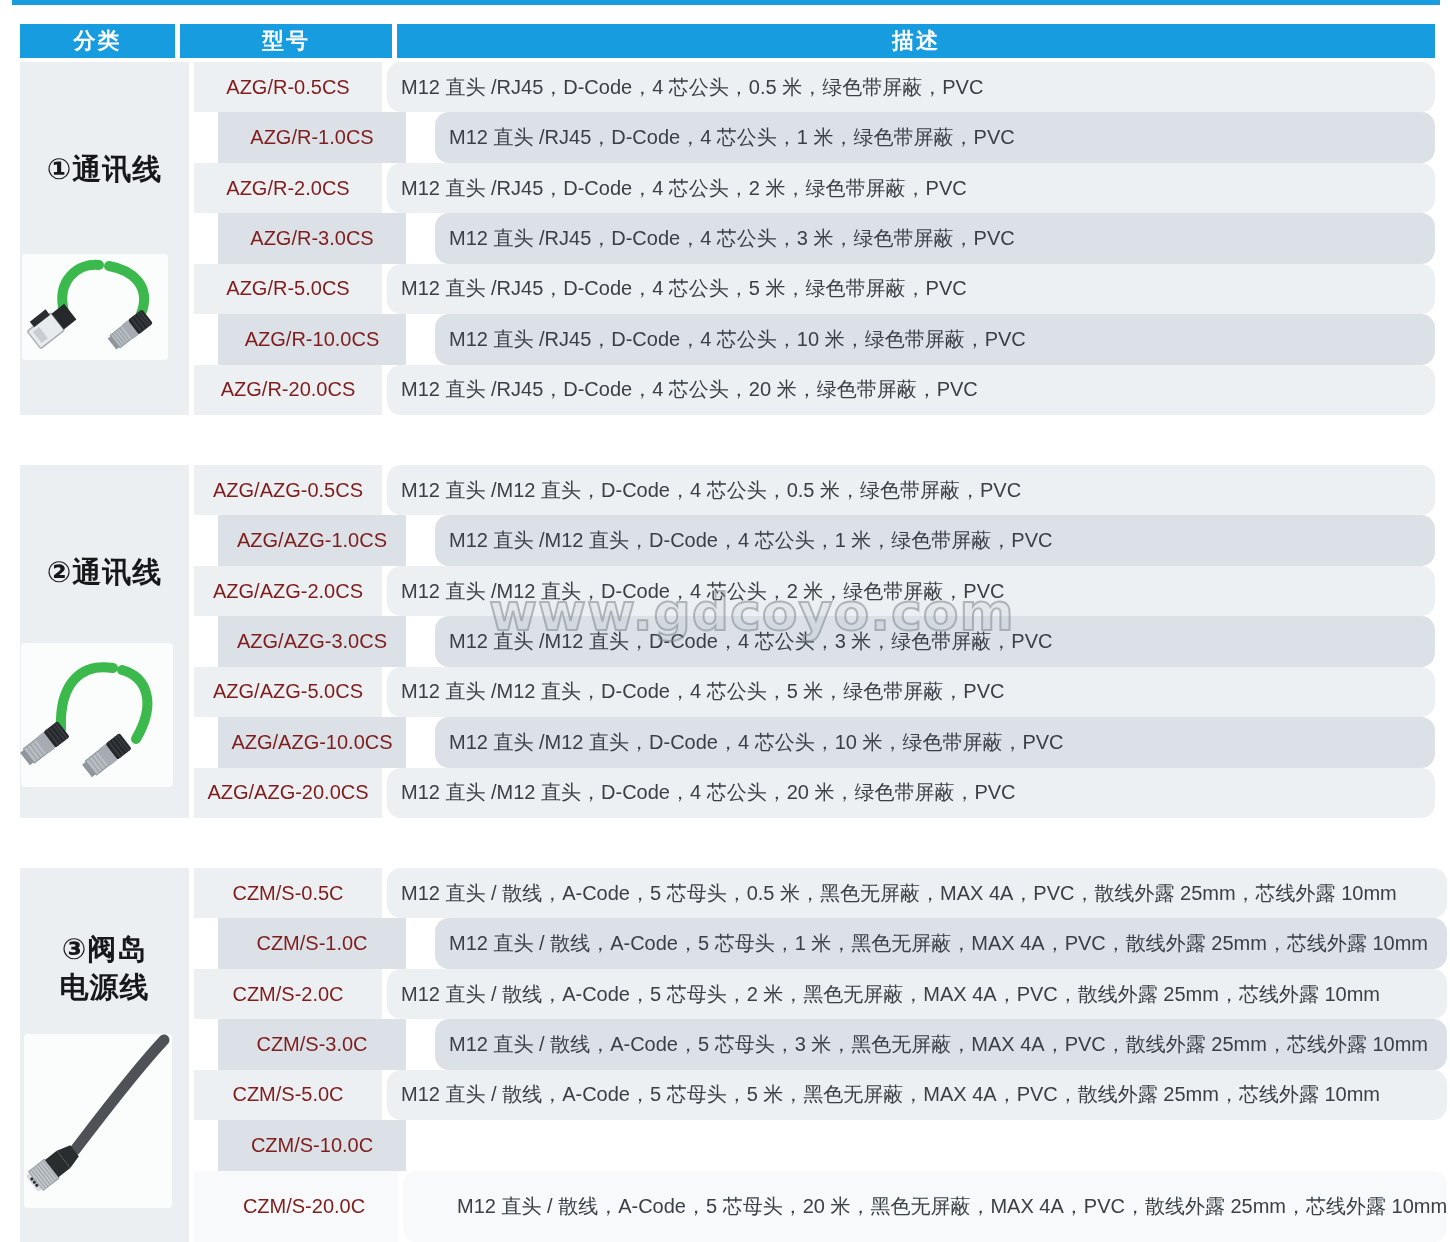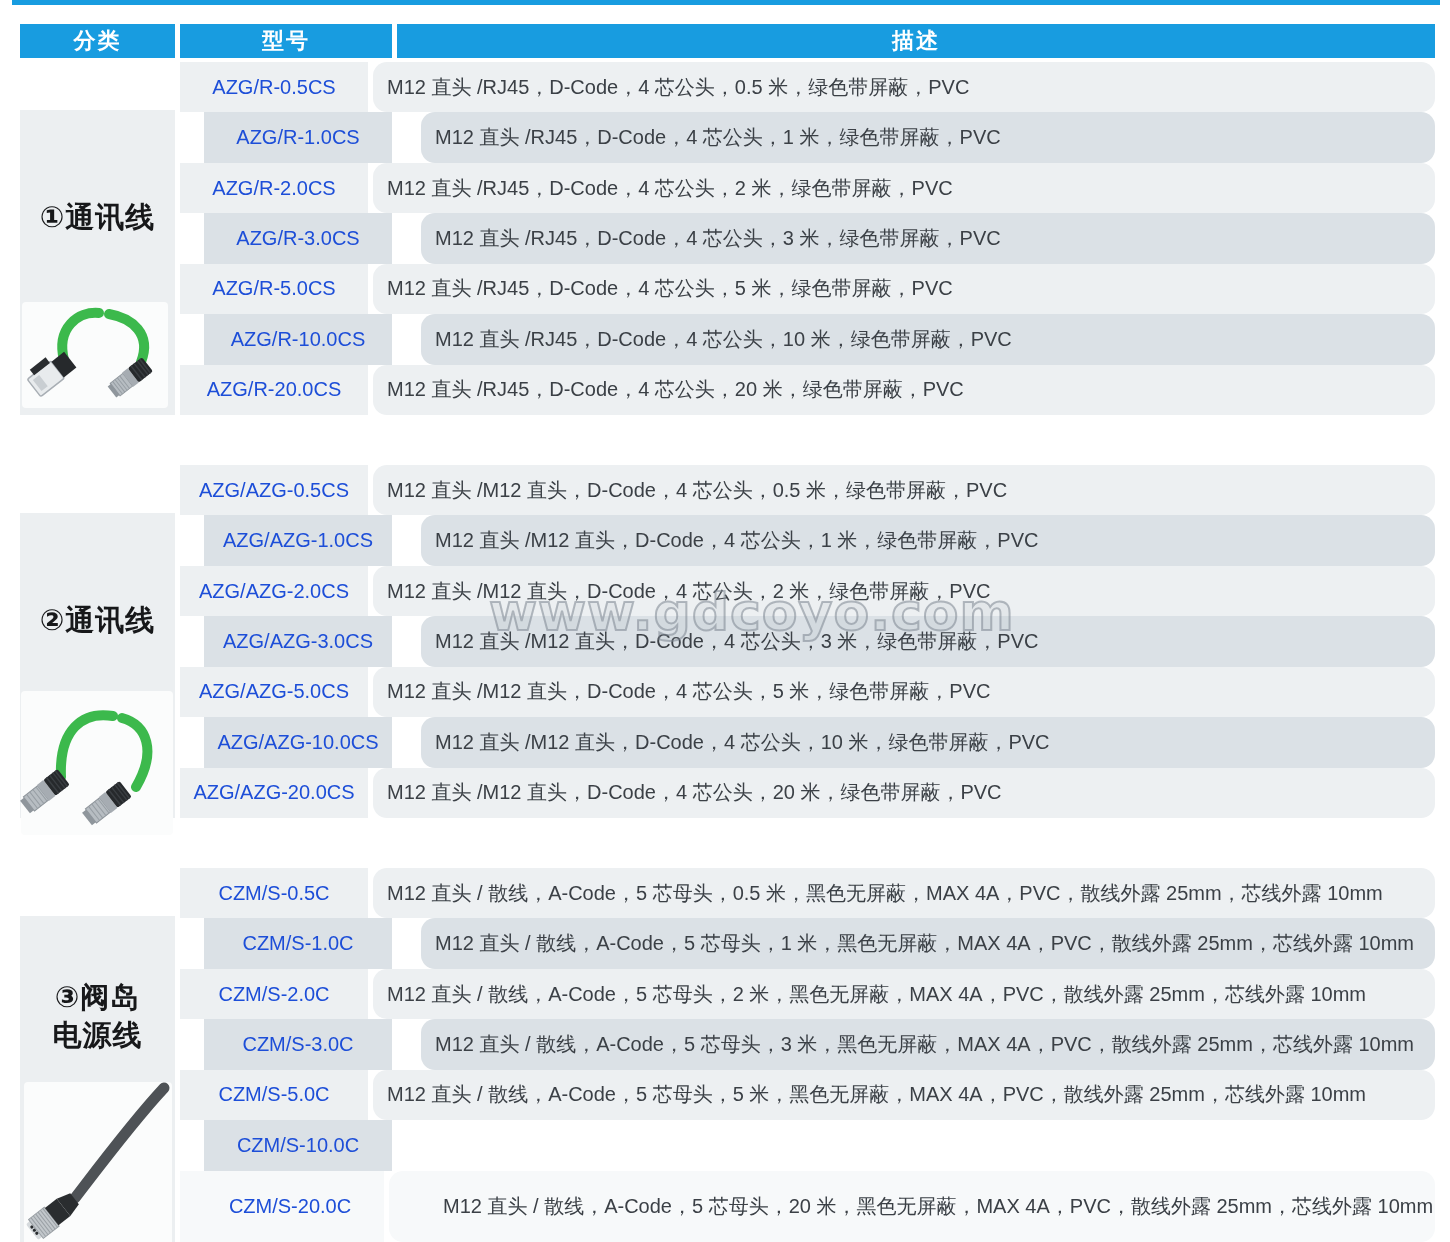--- a/index.html
+++ b/index.html
@@ -14,26 +14,26 @@
       display:flex;align-items:center;justify-content:center;letter-spacing:2px;}
   .th-cat{width:155px;}
   .th-model{width:212px;}
   .th-desc{flex:1;}
   .hgap{width:5px;background:#ffffff;}
   
   .section{position:absolute;left:20px;width:1415px;display:flex;}
   .sec1{top:62px;height:353px;}
   .sec2{top:465px;height:353px;}
   .sec3{top:868px;height:374px;}
-  .cat-cell{position:relative;width:155px;background:#ECEFF1;margin-right:5px;flex:none;margin-top:48px;}
+  .cat-cell{position:relative;width:169px;background:#ECEFF1;margin-right:5px;flex:none;}
   .rows{flex:1;display:flex;flex-direction:column;}
   .row{display:flex;height:50.43px;flex:none;}
   .sec3 .row:last-child{flex:1;height:auto;}
   .cell{display:flex;align-items:center;}
-  .model{width:188px;justify-content:center;font-size:20px;color:#1d4ed8;flex:none;}
+  .model{width:188px;justify-content:center;font-size:20px;color:#7f1d1d;flex:none;}
   .vgap{width:5px;background:#ffffff;flex:none;}
   .desc{flex:1;padding-left:14px;font-size:20px;color:#3B4046;white-space:nowrap;overflow:hidden;border-radius:14px;}
   .row.light .cell{background:#EDF0F2;}
   .row.dark .cell{background:#DBE1E6;margin-left:24px;}
   .sec3 .row:last-child .cell{background:#F7F9FA;}
   .sec3 .row:last-child .desc{padding-left:54px;}
   .sec3 .row:last-child .model{padding-left:16px;}
   .cat-label{position:absolute;left:0;width:100%;text-align:center;font-weight:bold;
              color:#17181A;font-size:29px;line-height:38px;letter-spacing:1px;}
   .sec1 .cat-label,.sec2 .cat-label{top:88px;}

